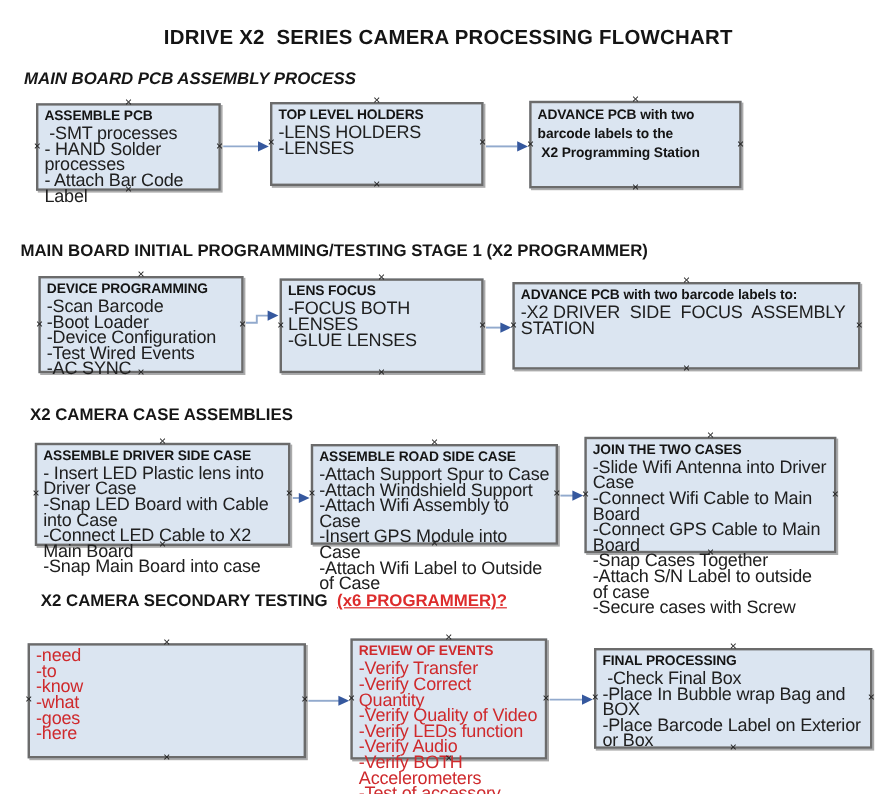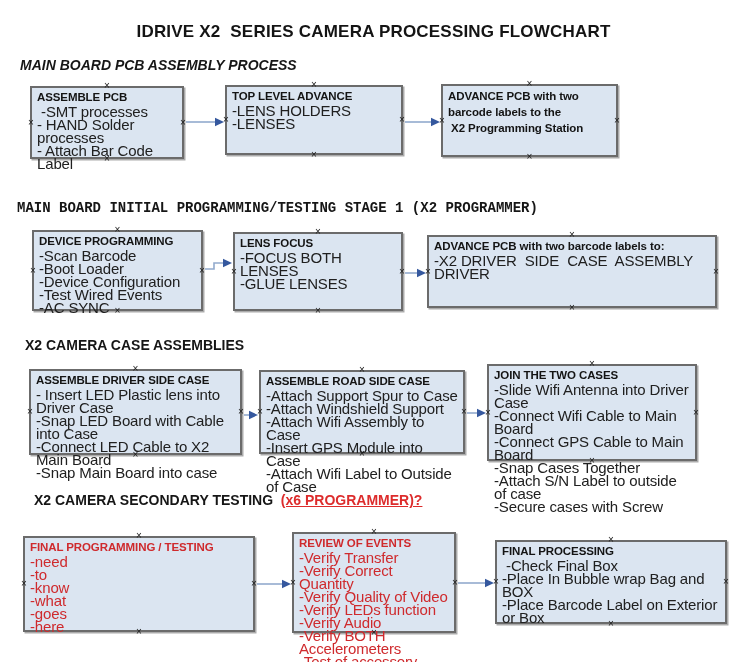--- a/index.html
+++ b/index.html
@@ -42,34 +42,34 @@
   svg.overlay polygon { fill:#35589e; stroke:none; }
 </style>
 </head>
 <body>
 
 <div class="canvas">
 
   <div class="main-title">IDRIVE X2  SERIES CAMERA PROCESSING FLOWCHART</div>
 
   <div class="section-header" style="left:20px; top:57px;font-style:italic;">MAIN BOARD PCB ASSEMBLY PROCESS</div>
-  <div class="section-header" style="left:17px; top:200px;font-family:Liberation Mono, monospace;">MAIN BOARD INITIAL PROGRAMMING/TESTING STAGE 1 (X2 PROGRAMMER)</div>
+  <div class="section-header" style="left:17px; top:200px;">MAIN BOARD INITIAL PROGRAMMING/TESTING STAGE 1 (X2 PROGRAMMER)</div>
   <div class="section-header" style="left:25px; top:337px;">X2 CAMERA CASE ASSEMBLIES</div>
   <div class="section-header" style="left:34px; top:492px;"><span>X2 CAMERA SECONDARY TESTING  </span><span class="hdr-red">(x6 PROGRAMMER)?</span></div>
 
   <div class="fbox" style="left:30px; top:86px; width:154px; height:73px;">
     <div class="fbox-title">ASSEMBLE PCB</div>
     <ul><li> -SMT processes</li><li>- HAND Solder processes</li><li>- Attach Bar Code Label</li></ul>
   <span class="handle h-top">×</span>
       <span class="handle h-bottom">×</span>
       <span class="handle h-left">×</span>
       <span class="handle h-right">×</span>
     </div>
   <div class="fbox" style="left:225px; top:85px; width:178px; height:70px;">
-    <div class="fbox-title">TOP LEVEL ADVANCE</div>
+    <div class="fbox-title">TOP LEVEL HOLDERS</div>
     <ul><li>-LENS HOLDERS</li><li>-LENSES</li></ul>
   <span class="handle h-top">×</span>
       <span class="handle h-bottom">×</span>
       <span class="handle h-left">×</span>
       <span class="handle h-right">×</span>
     </div>
   <div class="fbox" style="left:441px; top:84px; width:177px; height:73px;">
     <div class="fbox-title" style="line-height:16px;">ADVANCE PCB with two
 barcode labels to the
  X2 Programming Station</div>
@@ -91,21 +91,21 @@
   <div class="fbox" style="left:233px; top:232px; width:170px; height:79px;">
     <div class="fbox-title">LENS FOCUS</div>
     <ul><li>-FOCUS BOTH LENSES</li><li>-GLUE LENSES</li></ul>
   <span class="handle h-top">×</span>
       <span class="handle h-bottom">×</span>
       <span class="handle h-left">×</span>
       <span class="handle h-right">×</span>
     </div>
   <div class="fbox" style="left:427px; top:235px; width:290px; height:73px;">
     <div class="fbox-title">ADVANCE PCB with two barcode labels to:</div>
-    <ul><li>-X2 DRIVER  SIDE  CASE  ASSEMBLY DRIVER</li></ul>
+    <ul><li>-X2 DRIVER  SIDE  FOCUS  ASSEMBLY STATION</li></ul>
   <span class="handle h-top">×</span>
       <span class="handle h-bottom">×</span>
       <span class="handle h-left">×</span>
       <span class="handle h-right">×</span>
     </div>
 
   <div class="fbox" style="left:29px; top:369px; width:213px; height:86px;">
     <div class="fbox-title">ASSEMBLE DRIVER SIDE CASE</div>
     <ul><li>- Insert LED Plastic lens into Driver Case</li><li>-Snap LED Board with Cable into Case</li><li>-Connect LED Cable to X2 Main Board</li><li>-Snap Main Board into case</li></ul>
   <span class="handle h-top">×</span>
@@ -124,21 +124,20 @@
   <div class="fbox" style="left:487px; top:364px; width:210px; height:97px;">
     <div class="fbox-title">JOIN THE TWO CASES</div>
     <ul><li>-Slide Wifi Antenna into Driver Case</li><li>-Connect Wifi Cable to Main Board</li><li>-Connect GPS Cable to Main Board</li><li>-Snap Cases Together</li><li>-Attach S/N Label to outside of case</li><li>-Secure cases with Screw</li></ul>
   <span class="handle h-top">×</span>
       <span class="handle h-bottom">×</span>
       <span class="handle h-left">×</span>
       <span class="handle h-right">×</span>
     </div>
 
   <div class="fbox red-box" style="left:23px; top:536px; width:232px; height:96px;">
-    <div class="fbox-title">FINAL PROGRAMMING / TESTING</div>
     <ul><li>-need</li><li>-to</li><li>-know</li><li>-what</li><li>-goes</li><li>-here</li></ul>
   <span class="handle h-top">×</span>
       <span class="handle h-bottom">×</span>
       <span class="handle h-left">×</span>
       <span class="handle h-right">×</span>
     </div>
   <div class="fbox red-box" style="left:292px; top:532px; width:164px; height:101px;">
     <div class="fbox-title">REVIEW OF EVENTS</div>
     <ul><li>-Verify Transfer</li><li>-Verify Correct Quantity</li><li>-Verify Quality of Video</li><li>-Verify LEDs function</li><li>-Verify Audio</li><li>-Verify BOTH Accelerometers</li><li>-Test of accessory cases?</li></ul>
   <span class="handle h-top">×</span>

